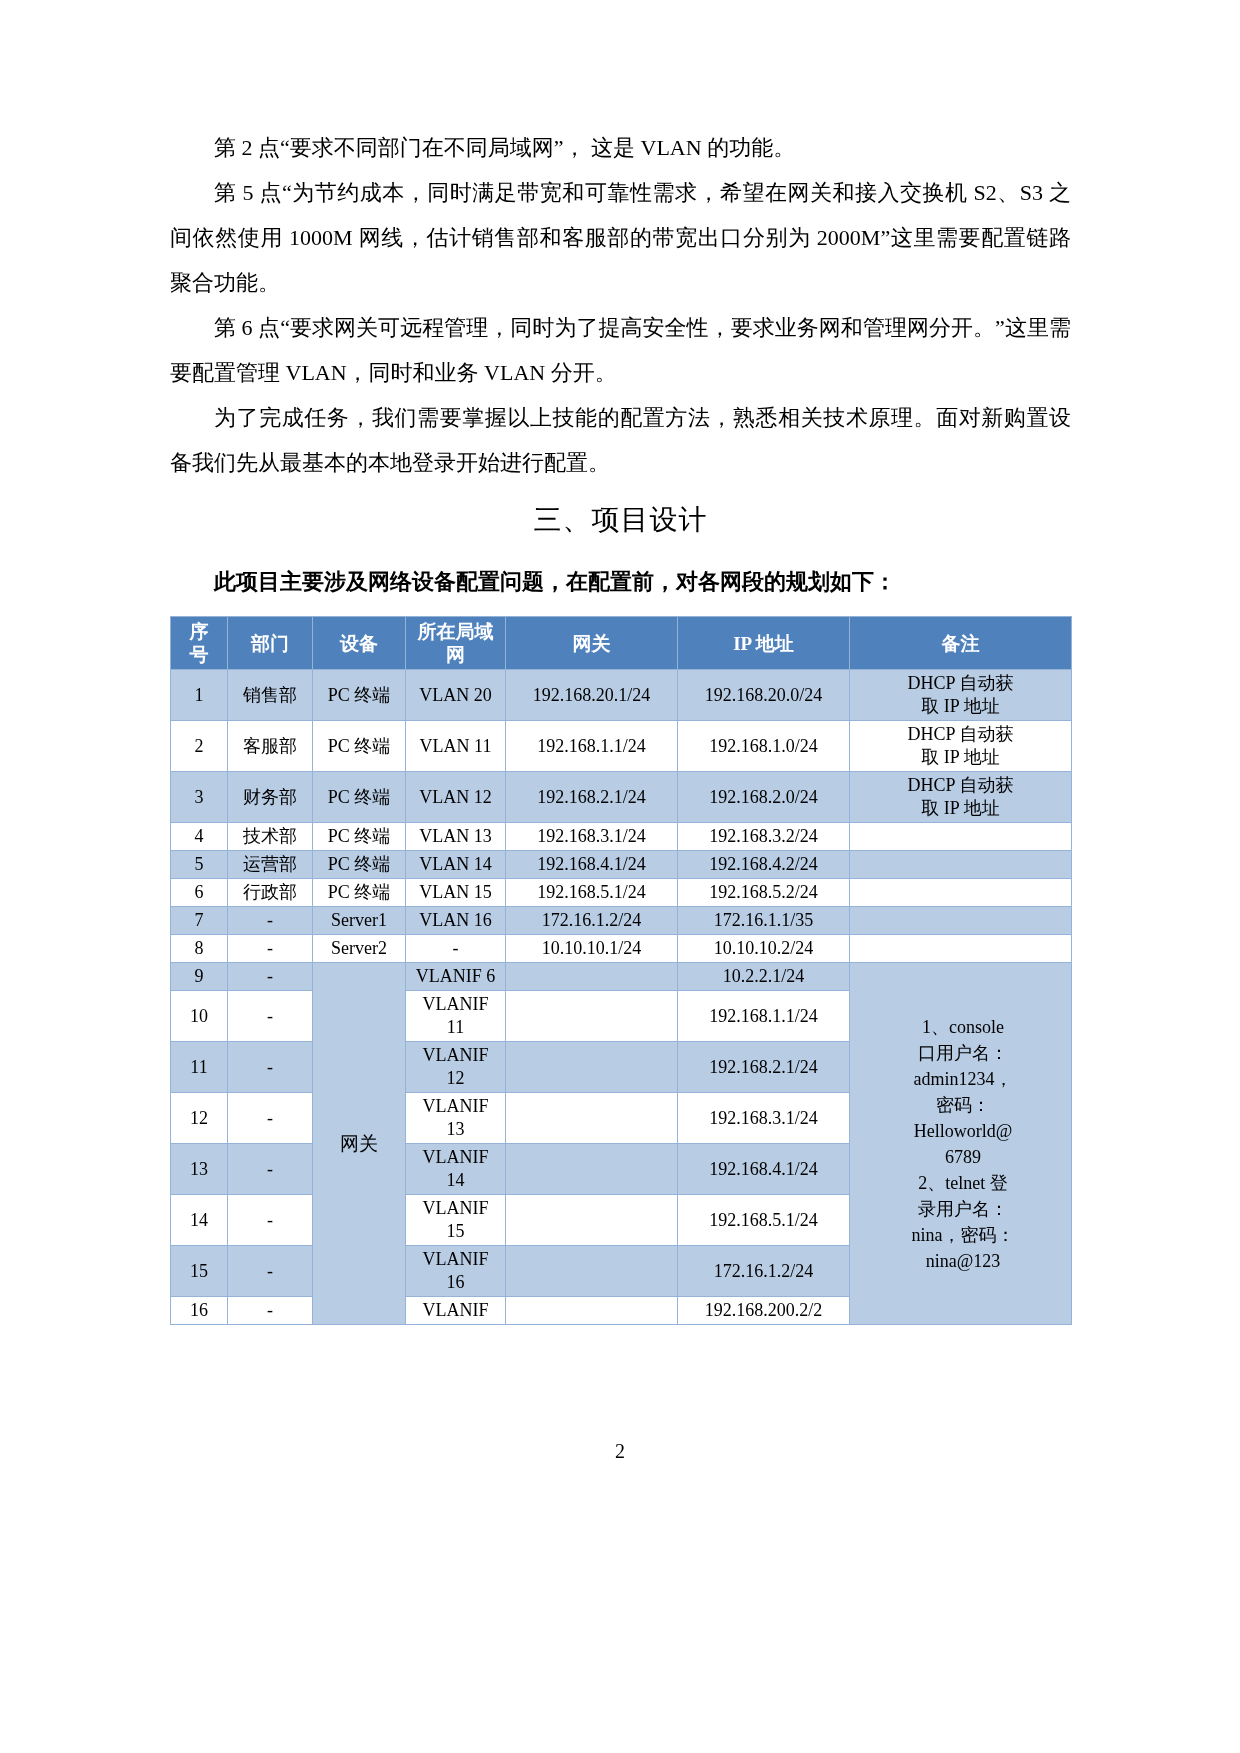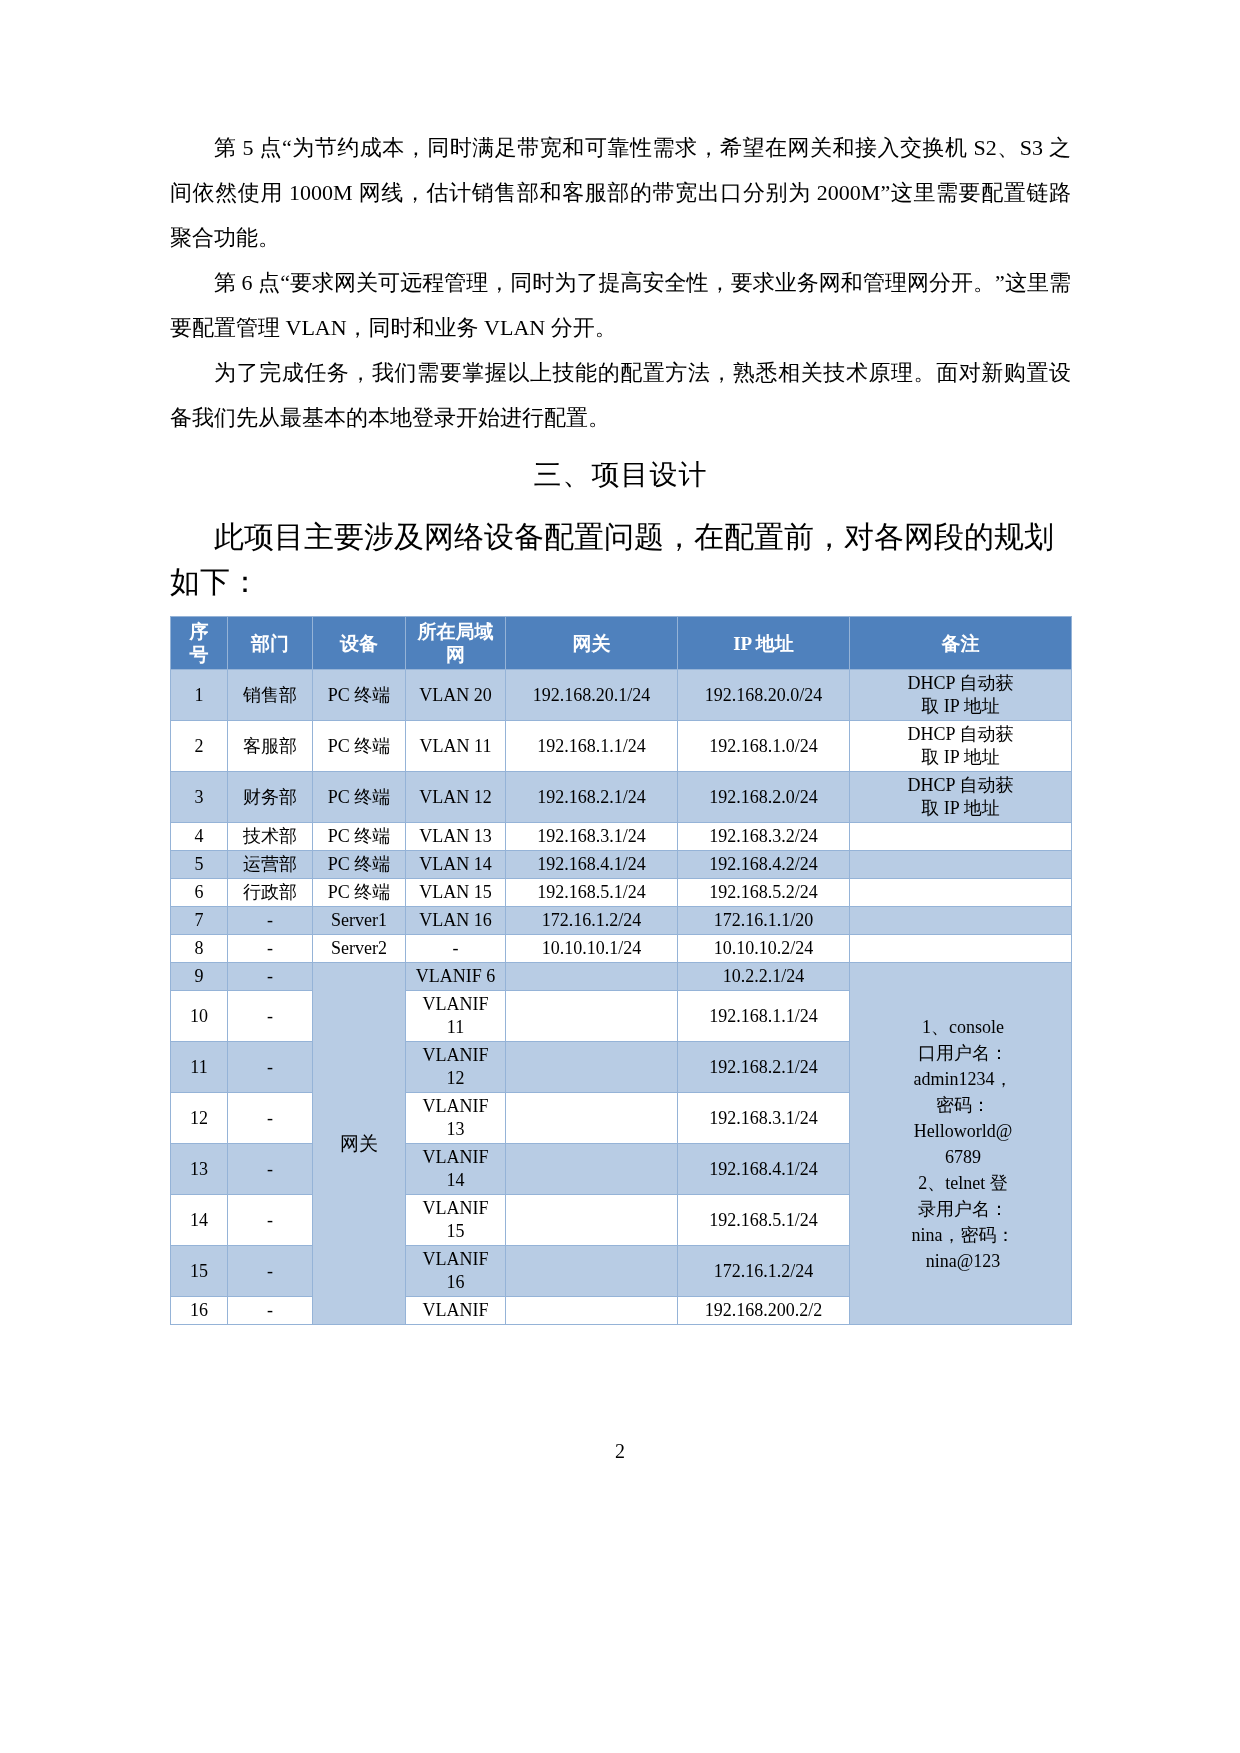--- a/index.html
+++ b/index.html
@@ -14,21 +14,21 @@
   }
   .content { position: absolute; left: 170px; top: 125px; width: 901px; }
   .para {
     font-size: 22px; line-height: 45px; margin: 0;
     text-align: justify; text-indent: 44px;
   }
   .heading {
     font-size: 28px; font-weight: normal; text-align: center;
     margin: 16px 0 20px 0; letter-spacing: 1px;
   }
-  .intro { font-size: 30px; line-height: 45px; margin: 0 0 12px 0; text-indent: 44px; }
+  .intro { font-size: 22px; line-height: 45px; margin: 0 0 12px 0; text-indent: 44px; font-weight: bold; }
   table.plan { border-collapse: collapse; table-layout: fixed; width: 901px; }
   table.plan th, table.plan td { border: 1px solid #95B3D7; white-space: pre-line; }
   table.plan th {
     background: #4F81BD; color: #ffffff; font-size: 19px; font-weight: bold;
     padding: 3px 2px; line-height: 23px; text-align: center; vertical-align: middle;
   }
   table.plan td {
     font-size: 18px; line-height: 23px; padding: 2px 3px;
     text-align: center; vertical-align: middle; background: #ffffff;
   }
@@ -40,20 +40,21 @@
   }
   .page-number {
     position: absolute; left: 0; right: 0; top: 1440px;
     text-align: center; font-size: 20px;
   }
 </style>
 </head>
 <body>
 
 <div class="content">
+  <p class="para">第 2 点“要求不同部门在不同局域网”， 这是 VLAN 的功能。</p>
   <p class="para">第 5 点“为节约成本，同时满足带宽和可靠性需求，希望在网关和接入交换机 S2、S3 之间依然使用 1000M 网线，估计销售部和客服部的带宽出口分别为 2000M”这里需要配置链路聚合功能。</p>
   <p class="para">第 6 点“要求网关可远程管理，同时为了提高安全性，要求业务网和管理网分开。”这里需要配置管理 VLAN，同时和业务 VLAN 分开。</p>
   <p class="para">为了完成任务，我们需要掌握以上技能的配置方法，熟悉相关技术原理。面对新购置设备我们先从最基本的本地登录开始进行配置。</p>
 
   <h2 class="heading">三、项目设计</h2>
 
   <p class="intro">此项目主要涉及网络设备配置问题，在配置前，对各网段的规划如下：</p>
 
   <table class="plan">
     <colgroup>
@@ -135,21 +136,21 @@
           <td>192.168.5.1/24</td>
           <td>192.168.5.2/24</td>
           <td></td>
         </tr>
         <tr class="shaded">
           <td>7</td>
           <td>-</td>
           <td>Server1</td>
           <td>VLAN 16</td>
           <td>172.16.1.2/24</td>
-          <td>172.16.1.1/20</td>
+          <td>172.16.1.1/35</td>
           <td></td>
         </tr>
         <tr class="plain">
           <td>8</td>
           <td>-</td>
           <td>Server2</td>
           <td>-</td>
           <td>10.10.10.1/24</td>
           <td>10.10.10.2/24</td>
           <td></td>

